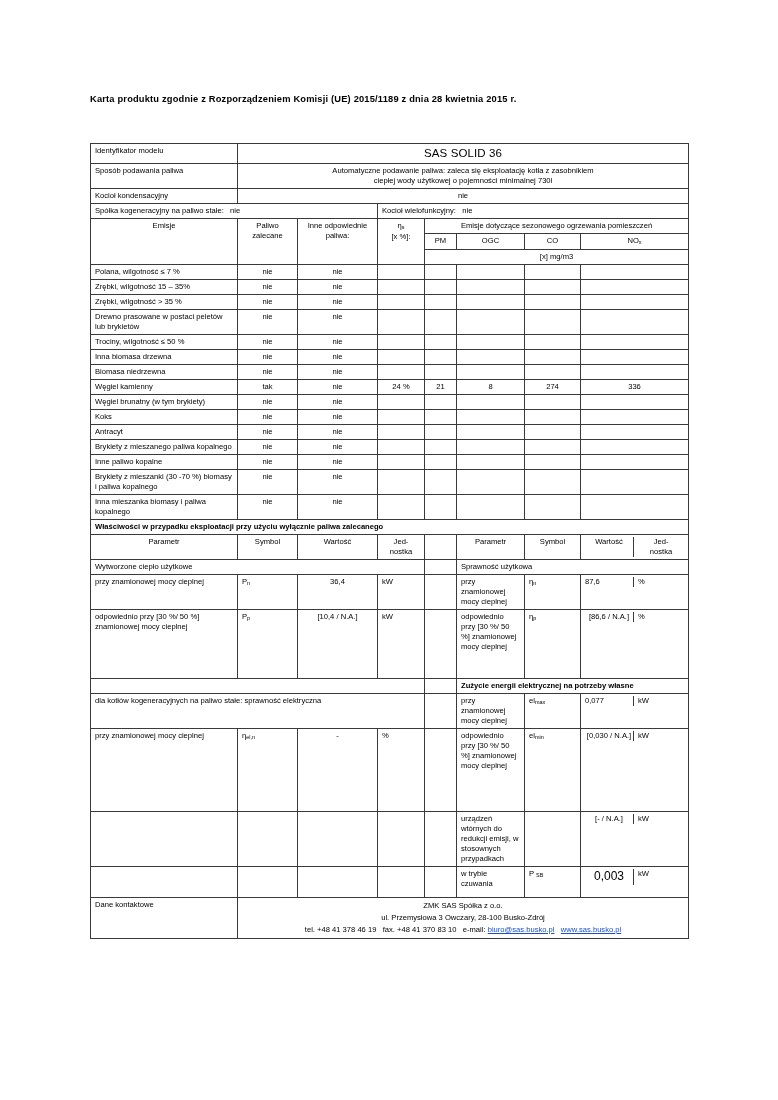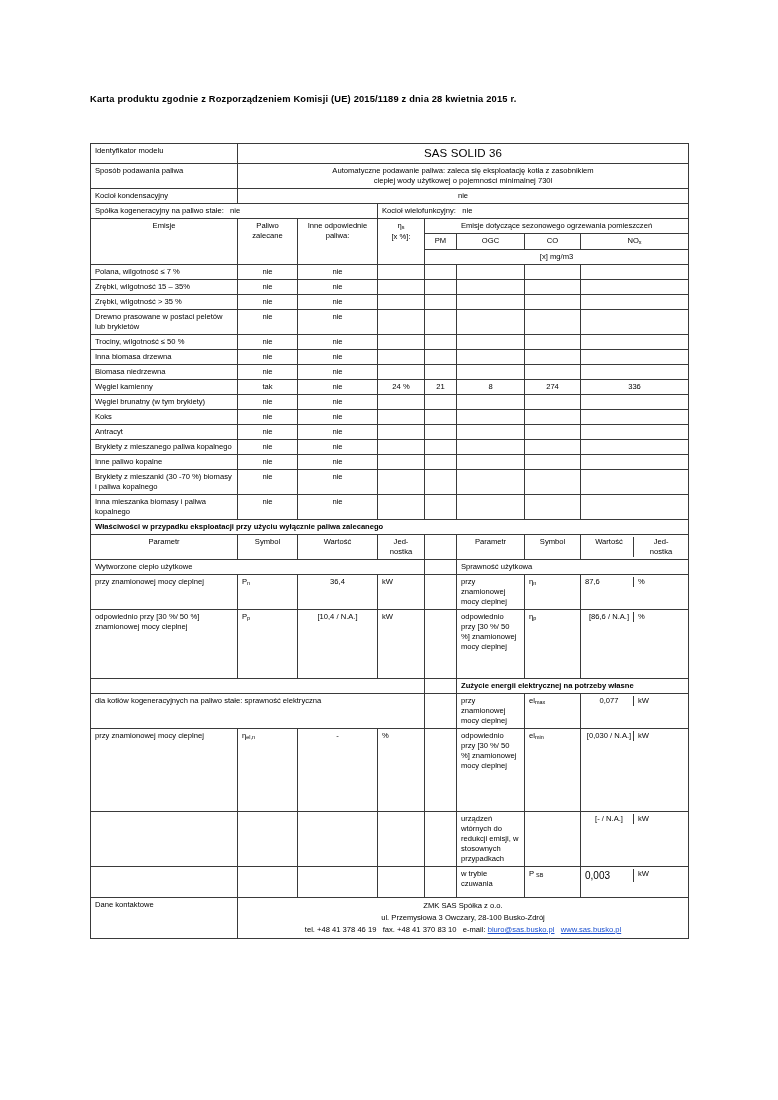--- a/index.html
+++ b/index.html
@@ -370,21 +370,21 @@
 
     <tr>
       <td colspan="4" class="nb-top mid">dla kotłów kogeneracyjnych na paliwo stałe: sprawność elektryczna</td>
       <td class="blank"></td>
       <td>przy znamionowej mocy cieplnej</td>
       <td><span>el</span><span class="sup-sub">max</span></td>
       <td>
         <table style="width:100%;border-collapse:collapse;table-layout:fixed">
           <tbody>
                 <tr>
-            <td style="border:none;text-align:center;padding:0;font-size:7.6px;vertical-align:top">0,077</td>
+            <td style="border:none;padding:0;font-size:7.6px;vertical-align:top">0,077</td>
             <td style="border:none;border-left:0.7px solid #3a3a3a;text-align:left;padding:0 0 0 4px;font-size:7.6px;width:46px;vertical-align:top">kW</td>
           </tr>
         </tbody>
             </table>
       </td>
     </tr>
 
     <tr>
       <td style="height:78px">przy znamionowej mocy cieplnej</td>
       <td><span>η</span><span class="sup-sub">el,n</span></td>
@@ -430,21 +430,21 @@
       <td></td>
       <td></td>
       <td></td>
       <td class="blank"></td>
       <td>w trybie czuwania</td>
       <td><span>P</span> <span class="sup-sub">SB</span></td>
       <td>
         <table style="width:100%;border-collapse:collapse;table-layout:fixed">
           <tbody>
                 <tr>
-            <td style="border:none;padding:0;font-size:10px;vertical-align:top">0,003</td>
+            <td style="border:none;text-align:center;padding:0;font-size:12px;vertical-align:top">0,003</td>
             <td style="border:none;border-left:0.7px solid #3a3a3a;text-align:left;padding:0 0 0 4px;font-size:7.6px;width:46px;vertical-align:top">kW</td>
           </tr>
         </tbody>
             </table>
       </td>
     </tr>
 
     <tr>
       <td>Dane kontaktowe</td>
       <td class="ctr" colspan="7">

